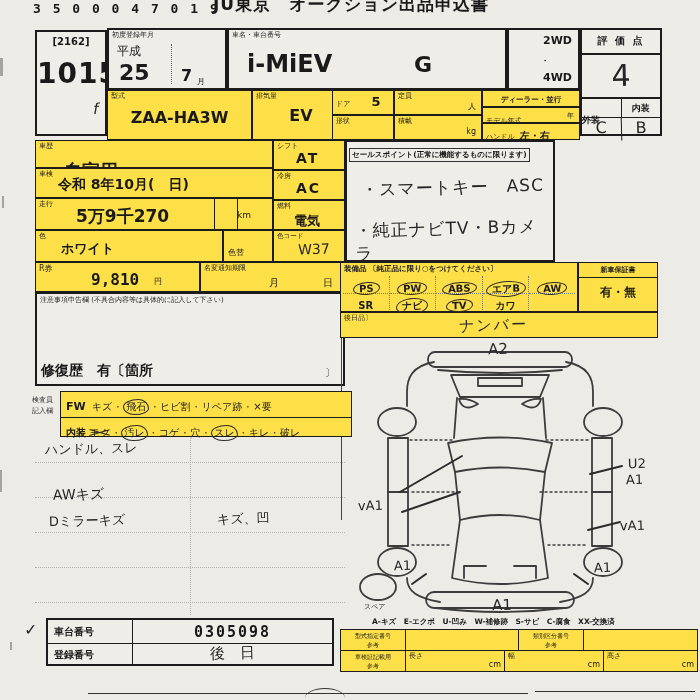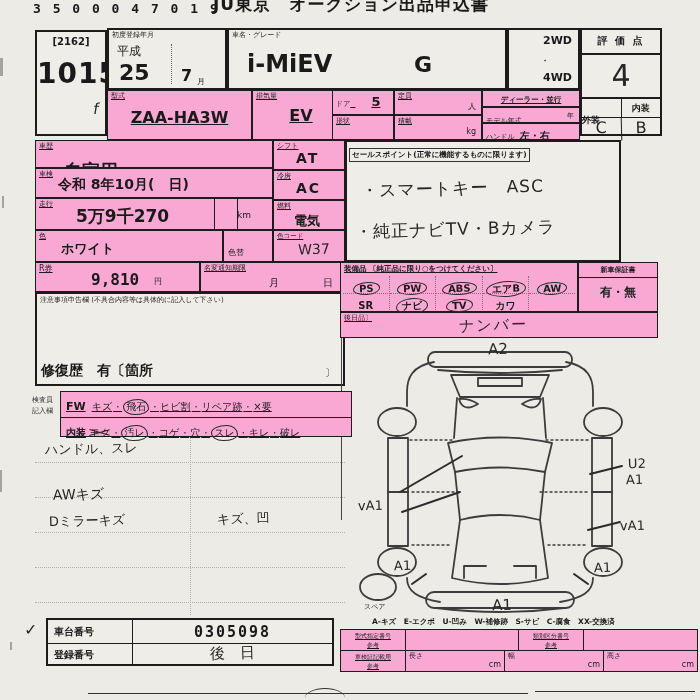--- a/index.html
+++ b/index.html
@@ -1,20 +1,20 @@
 <!DOCTYPE html>
 <html><head>
 <meta charset="utf-8">
 <style>
   html,body{margin:0;padding:0;}
   .paper{position:relative;width:700px;height:700px;background:#ecebe6;overflow:hidden;
          font-family:"DejaVu Sans",sans-serif;color:#1a1a1a;}
   .abs{position:absolute;box-sizing:border-box;}
   .bx{position:absolute;box-sizing:border-box;border:2px solid #1c1c1c;background:#eeede8;}
-  .bx1{position:absolute;box-sizing:border-box;border:1.5px solid #1c1c1c;background:#f9a8d4;text-decoration:underline;}
+  .bx1{position:absolute;box-sizing:border-box;border:1.5px solid #1c1c1c;background:#fde047;}
   .lbl{font-size:7px;color:#222;line-height:1;}
   .lbl8{font-size:8px;color:#222;line-height:1;}
   .hw{font-family:"DejaVu Sans",sans-serif;color:#262626;transform:rotate(-1.5deg);}
   .mono{font-family:"DejaVu Sans Mono",monospace;}
   .chip{font-weight:700;font-size:10px;display:inline-block;}
   .circ{border:1.6px solid #2b2b2b;border-radius:55% 45% 50% 50%/60% 45% 55% 40%;
         padding:0 5px;transform:rotate(-2deg);}
   .eqcell{flex:1;text-align:center;border-right:1px dotted #777;padding-top:1px;height:16px;}
   .eqcell:last-child{border-right:none;}
   .eqtop{border-bottom:1px dotted #777;}
@@ -45,21 +45,21 @@
   <div class="bx" style="left:107px;top:28px;width:120px;height:62px;">
     <div class="lbl" style="margin:2px 0 0 3px;">初度登録年月</div>
     <div class="abs" style="left:8px;top:13px;font-size:12px;">平成</div>
     <div class="abs" style="left:10px;top:30px;font-size:22px;font-weight:700;">25</div>
     <div class="abs" style="left:62px;top:14px;bottom:4px;border-left:1px dotted #666;"></div>
     <div class="abs" style="left:72px;top:36px;font-size:16px;font-weight:700;">7</div>
     <div class="abs lbl8" style="left:88px;top:48px;">月</div>
   </div>
 
   <div class="bx" style="left:227px;top:28px;width:280px;height:62px;">
-    <div class="lbl" style="margin:2px 0 0 3px;">車名・グレード</div>
+    <div class="lbl" style="margin:2px 0 0 3px;">車名・車台番号</div>
     <div class="abs" style="left:18px;top:20px;font-size:24px;font-weight:700;">i-MiEV</div>
     <div class="abs" style="left:185px;top:22px;font-size:22px;font-weight:700;">G</div>
   </div>
 
   <div class="bx" style="left:507px;top:28px;width:73px;height:62px;">
     <div class="abs" style="right:6px;top:4px;font-size:11px;font-weight:700;">2WD</div>
     <div class="abs" style="right:28px;top:24px;font-size:10px;">・</div>
     <div class="abs" style="right:6px;bottom:4px;font-size:11px;font-weight:700;">4WD</div>
   </div>
 
@@ -157,21 +157,21 @@
     <div class="abs" style="left:68px;top:13px;font-size:10px;">月</div>
     <div class="abs" style="left:122px;top:13px;font-size:10px;">日</div>
   </div>
 
   <div class="bx" style="left:35px;top:292px;width:310px;height:94px;">
     <div class="lbl" style="margin:3px 0 0 3px;">注意事項申告欄 (不具合内容等は具体的に記入して下さい)</div>
     <div class="abs" style="left:4px;bottom:4px;font-size:14px;font-weight:700;">修復歴　有〔箇所</div>
     <div class="abs" style="right:8px;bottom:4px;font-size:10px;">〕</div>
   </div>
 
-  <div class="bx" style="left:345px;top:140px;width:276px;height:122px;">
+  <div class="bx" style="left:345px;top:140px;width:210px;height:122px;">
     <div style="display:inline-block;margin:2px;border:1px solid #333;font-size:7.5px;font-weight:700;padding:1px 2px;">セールスポイント(正常に機能するものに限ります)</div>
     <div class="hw" style="margin:12px 0 0 14px;font-size:17px;letter-spacing:1px;">・スマートキー　ASC</div>
     <div class="hw" style="margin:18px 0 0 8px;font-size:17px;letter-spacing:1px;">・純正ナビTV・Bカメラ</div>
   </div>
 
   <div class="bx1" style="left:340px;top:262px;width:318px;height:50px;">
     <div class="lbl" style="margin:2px 0 0 3px;font-size:7.5px;font-weight:700;">装備品 〔純正品に限り○をつけてください〕</div>
     <div class="abs" style="left:2px;top:13px;width:232px;display:flex;" id="eq-row1">
         <div class="eqcell eqtop"><span class="chip circ">PS</span></div>
         <div class="eqcell eqtop"><span class="chip circ">PW</span></div>

